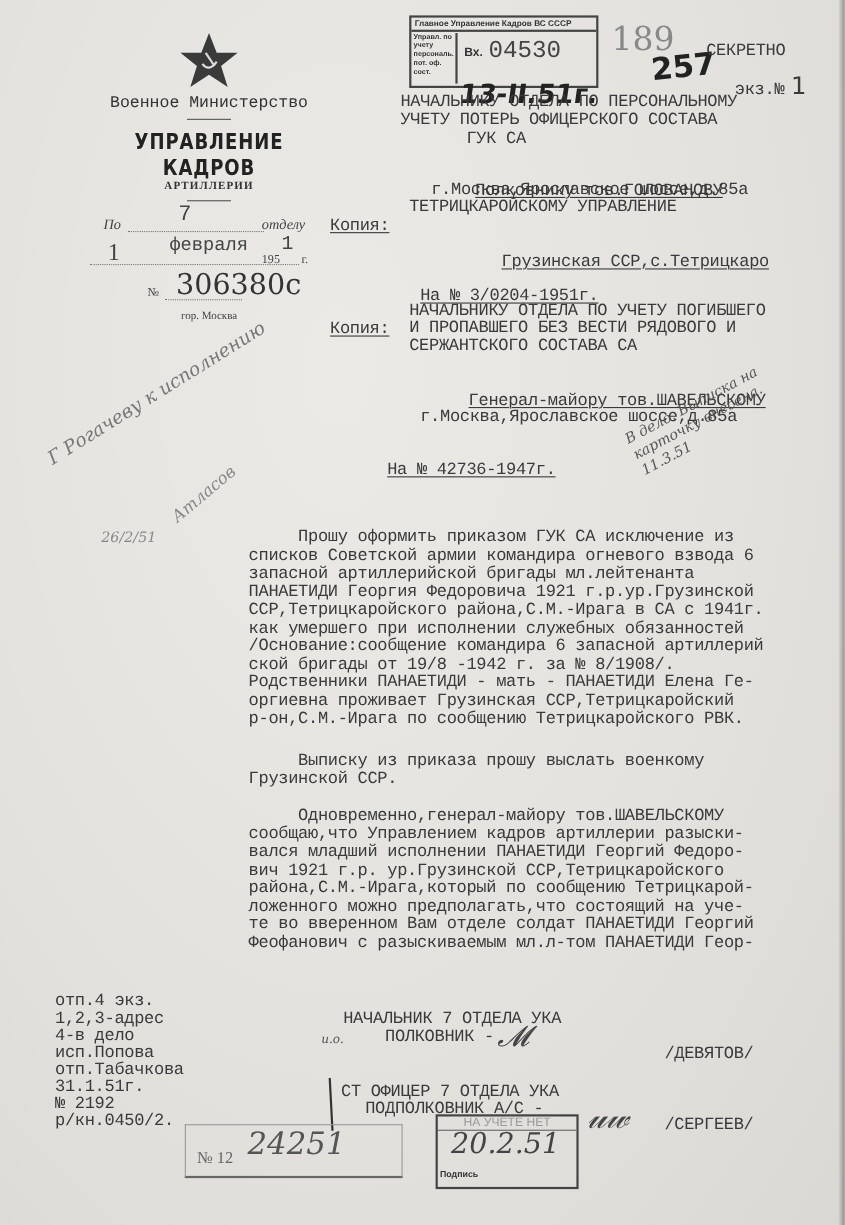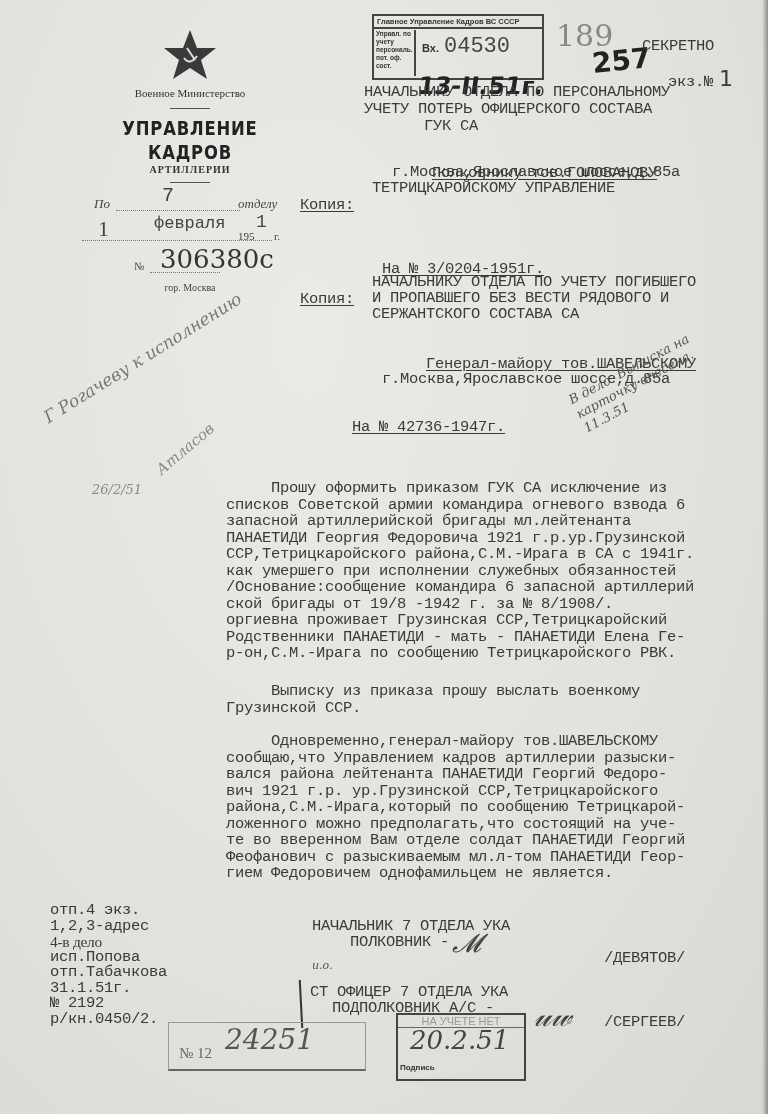--- a/index.html
+++ b/index.html
@@ -12,21 +12,21 @@
   .paper {
     position:absolute; left:0; top:0; width:768px; height:1114px;
     background: radial-gradient(ellipse at 40% 30%, #ebeae7 0%, #e2e1de 60%, #d9d8d4 100%);
   }
   .abs { position:absolute; }
   .type { font-family:"Liberation Mono", "DejaVu Sans Mono", monospace; font-size:15.5px; line-height:16.5px; color:#3a3a3a; white-space:pre; letter-spacing:-0.3px; }
   .u { text-decoration:underline; text-decoration-thickness:1px; text-underline-offset:2px;margin-top:17px; }
   .hand { font-family:"DejaVu Serif", serif; font-style:italic; color:#555; }
   
   .lh { position:absolute; left:70px; top:28px; width:240px; text-align:center; }
-  .lh .min { font-family:Liberation Serif, serif; font-size:11px; color:#333; line-height:15px; margin-top:4px; }
+  .lh .min { font-family:Liberation Mono, monospace; font-size:15px; color:#333; line-height:15px; margin-top:4px; }
   .lh .rule { width:40px; border-top:1px solid #555; margin:7px auto; }
   .lh .dept { font-family:"DejaVu Sans", sans-serif; font-weight:bold; font-size:20px; letter-spacing:1px; color:#222; transform:scaleX(0.82); }
   .lh .sub { font-family:"Liberation Serif", serif; font-weight:bold; font-size:10px; letter-spacing:1px; color:#333; }
   .lh .row { font-family:"Liberation Serif", serif; font-size:13px; color:#444; position:relative; height:22px; }
   .dots { border-bottom:1px dotted #777; display:inline-block; }
   .stamp { position:absolute; border:2px solid #444; color:#333; font-family:"Liberation Sans", sans-serif; }
   .right-shadow { position:absolute; right:0; top:0; width:6px; height:1114px; background:linear-gradient(to right, rgba(0,0,0,0), rgba(0,0,0,0.35)); }
 </style>
 </head>
 <body>
@@ -87,20 +87,21 @@
   </div>
 
   <div class="abs type" style="left:364px;top:84px;">НАЧАЛЬНИКУ ОТДЕЛА ПО ПЕРСОНАЛЬНОМУ</div>
   <div class="abs type" style="left:364px;top:101px;">УЧЕТУ ПОТЕРЬ ОФИЦЕРСКОГО СОСТАВА</div>
   <div class="abs type" style="left:424px;top:118px;">ГУК СА</div>
   <div class="abs type u" style="left:432px;top:148px;">Полковнику тов.ГОЛОВАНОВУ</div>
   <div class="abs type" style="left:392px;top:164px;">г.Москва,Ярославское шоссе,д.85а</div>
 
   <div class="abs type u" style="left:300px;top:180px;">Копия:</div>
   <div class="abs type" style="left:372px;top:180px;">ТЕТРИЦКАРОЙСКОМУ УПРАВЛЕНИЕ</div>
+  <div class="abs type u" style="left:456px;top:213px;">Грузинская ССР,с.Тетрицкаро</div>
   <div class="abs type u" style="left:382px;top:244px;">На № 3/0204-1951г.</div>
 
   <div class="abs type u" style="left:300px;top:274px;">Копия:</div>
   <div class="abs type" style="left:372px;top:274px;">НАЧАЛЬНИКУ ОТДЕЛА ПО УЧЕТУ ПОГИБШЕГО</div>
   <div class="abs type" style="left:372px;top:290px;">И ПРОПАВШЕГО БЕЗ ВЕСТИ РЯДОВОГО И</div>
   <div class="abs type" style="left:372px;top:306px;">СЕРЖАНТСКОГО СОСТАВА СА</div>
   <div class="abs type u" style="left:426px;top:339px;">Генерал-майору тов.ШАВЕЛЬСКОМУ</div>
   <div class="abs type" style="left:382px;top:371px;">г.Москва,Ярославское шоссе,д.85а</div>
   <div class="abs type u" style="left:352px;top:402px;">На № 42736-1947г.</div>
 
@@ -111,55 +112,54 @@
 
   <div class="abs" style="left:226px;top:480px;">
     <div class="type">     Прошу оформить приказом ГУК СА исключение из</div>
     <div class="type">списков Советской армии командира огневого взвода 6</div>
     <div class="type">запасной артиллерийской бригады мл.лейтенанта</div>
     <div class="type">ПАНАЕТИДИ Георгия Федоровича 1921 г.р.ур.Грузинской</div>
     <div class="type">ССР,Тетрицкаройского района,С.М.-Ирага в СА с 1941г.</div>
     <div class="type">как умершего при исполнении служебных обязанностей</div>
     <div class="type">/Основание:сообщение командира 6 запасной артиллерий</div>
     <div class="type">ской бригады от 19/8 -1942 г. за № 8/1908/.</div>
+    <div class="type">Родственники ПАНАЕТИДИ - мать - ПАНАЕТИДИ Елена Ге-</div>
     <div class="type">оргиевна проживает Грузинская ССР,Тетрицкаройский</div>
-    <div class="type">Родственники ПАНАЕТИДИ - мать - ПАНАЕТИДИ Елена Ге-</div>
     <div class="type">р-он,С.М.-Ирага по сообщению Тетрицкаройского РВК.</div>
   </div>
 
   <div class="abs" style="left:226px;top:683px;">
     <div class="type">     Выписку из приказа прошу выслать военкому</div>
     <div class="type">Грузинской ССР.</div>
   </div>
 
   <div class="abs" style="left:226px;top:733px;">
     <div class="type">     Одновременно,генерал-майору тов.ШАВЕЛЬСКОМУ</div>
     <div class="type">сообщаю,что Управлением кадров артиллерии разыски-</div>
-    <div class="type">вался района лейтенанта ПАНАЕТИДИ Георгий Федоро-</div>
+    <div class="type">вался младший исполнении ПАНАЕТИДИ Георгий Федоро-</div>
     <div class="type">вич 1921 г.р. ур.Грузинской ССР,Тетрицкаройского</div>
     <div class="type">района,С.М.-Ирага,который по сообщению Тетрицкарой-</div>
     <div class="type">ложенного можно предполагать,что состоящий на уче-</div>
     <div class="type">те во вверенном Вам отделе солдат ПАНАЕТИДИ Георгий</div>
     <div class="type">Феофанович с разыскиваемым мл.л-том ПАНАЕТИДИ Геор-</div>
-    <div class="type">гием Федоровичем однофамильцем не является.</div>
   </div>
 
   <div class="abs" style="left:50px;top:903px;">
     <div class="type" style="line-height:15.5px;">отп.4 экз.</div>
     <div class="type" style="line-height:15.5px;">1,2,3-адрес</div>
-    <div class="type" style="line-height:15.5px;font-family:Liberation Serif, serif;">4-в дело</div>
+    <div class="type" style="line-height:15.5px;">4-в дело</div>
     <div class="type" style="line-height:15.5px;">исп.Попова</div>
     <div class="type" style="line-height:15.5px;">отп.Табачкова</div>
     <div class="type" style="line-height:15.5px;">31.1.51г.</div>
     <div class="type" style="line-height:15.5px;">№ 2192</div>
     <div class="type" style="line-height:15.5px;">р/кн.0450/2.</div>
   </div>
 
   <div class="abs type" style="left:312px;top:918px;">НАЧАЛЬНИК 7 ОТДЕЛА УКА</div>
-  <div class="abs hand" style="left:312px;top:938px;font-size:11px;margin-top:21px;">и.о.</div>
+  <div class="abs hand" style="left:292px;top:938px;font-size:11px;">и.о.</div>
   <div class="abs type" style="left:350px;top:934px;">ПОЛКОВНИК -</div>
   <div class="abs hand" style="left:452px;top:928px;font-size:26px;color:#444;">𝓜</div>
   <div class="abs type" style="left:604px;top:950px;">/ДЕВЯТОВ/</div>
 
   <div class="abs" style="left:300px;top:980px;width:2px;height:48px;background:#333;transform:rotate(-3deg);"></div>
   <div class="abs type" style="left:310px;top:984px;">СТ ОФИЦЕР 7 ОТДЕЛА УКА</div>
   <div class="abs type" style="left:332px;top:1000px;">ПОДПОЛКОВНИК А/С -</div>
   <div class="abs hand" style="left:534px;top:998px;font-size:30px;color:#444;">𝓊𝓌</div>
   <div class="abs type" style="left:604px;top:1014px;">/СЕРГЕЕВ/</div>
 

